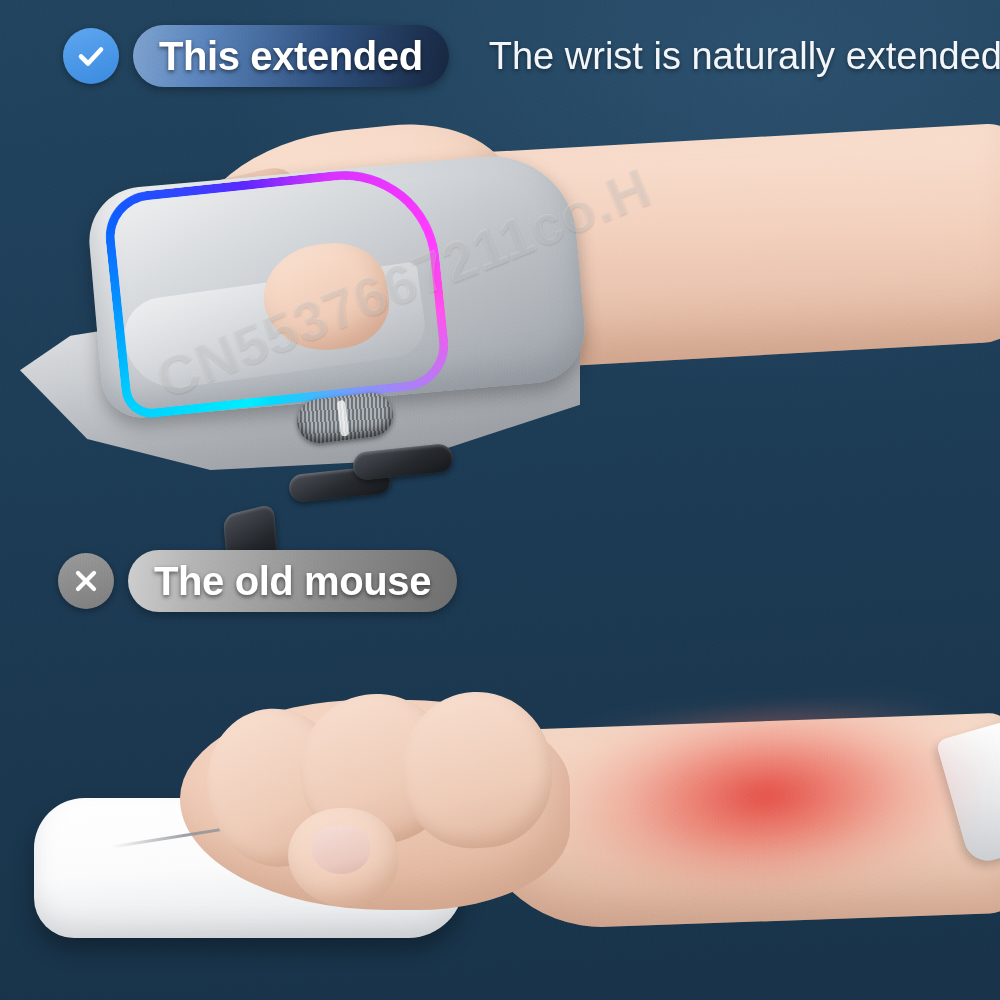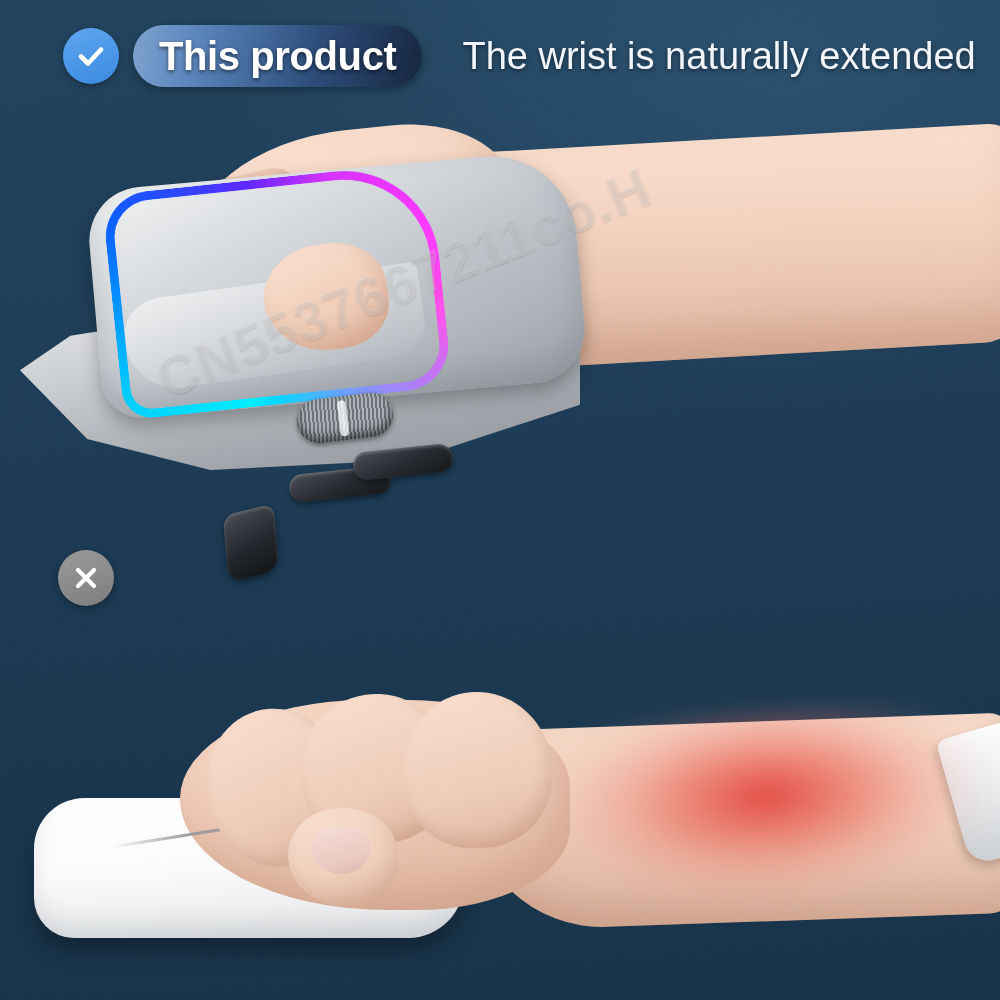--- a/index.html
+++ b/index.html
@@ -299,21 +299,21 @@
 
 <div id="poster">
 
   <div class="header-row" id="header-good">
     <div class="status-circle circle-good">
       <svg width="34" height="34" viewBox="0 0 34 34" aria-hidden="true">
         <path d="M7 17.5 L14 24.5 L27 10.5" fill="none" stroke="#ffffff" stroke-width="4.6" stroke-linecap="round" stroke-linejoin="round"></path>
       </svg>
     </div>
     <div class="pill pill-good">
-      <span class="pill-label">This product</span>
+      <span class="pill-label">This extended</span>
     </div>
     <span class="caption">The wrist is naturally extended</span>
   </div>
 
   <div class="photo" id="photo-good">
     <div class="scene">
       <div id="forearm-top"></div>
 
       <div id="mouse-vertical">
         <div id="mv-base"></div>
@@ -331,20 +331,23 @@
       <div id="finger-thumb-top"></div>
     </div>
   </div>
 
   <div class="header-row" id="header-bad">
     <div class="status-circle circle-bad">
       <svg width="34" height="34" viewBox="0 0 34 34" aria-hidden="true">
         <path d="M9 9 L25 25 M25 9 L9 25" fill="none" stroke="#ffffff" stroke-width="4.2" stroke-linecap="round"></path>
       </svg>
     </div>
+    <div class="pill pill-bad">
+      <span class="pill-label">The old mouse</span>
+    </div>
   </div>
 
   <div class="photo" id="photo-bad">
     <div class="scene">
       <div id="forearm-bottom"></div>
       <div id="cuff"></div>
       <div id="pain-glow"></div>
 
       <div id="mouse-flat"></div>
       <div id="mouse-flat-split"></div>

